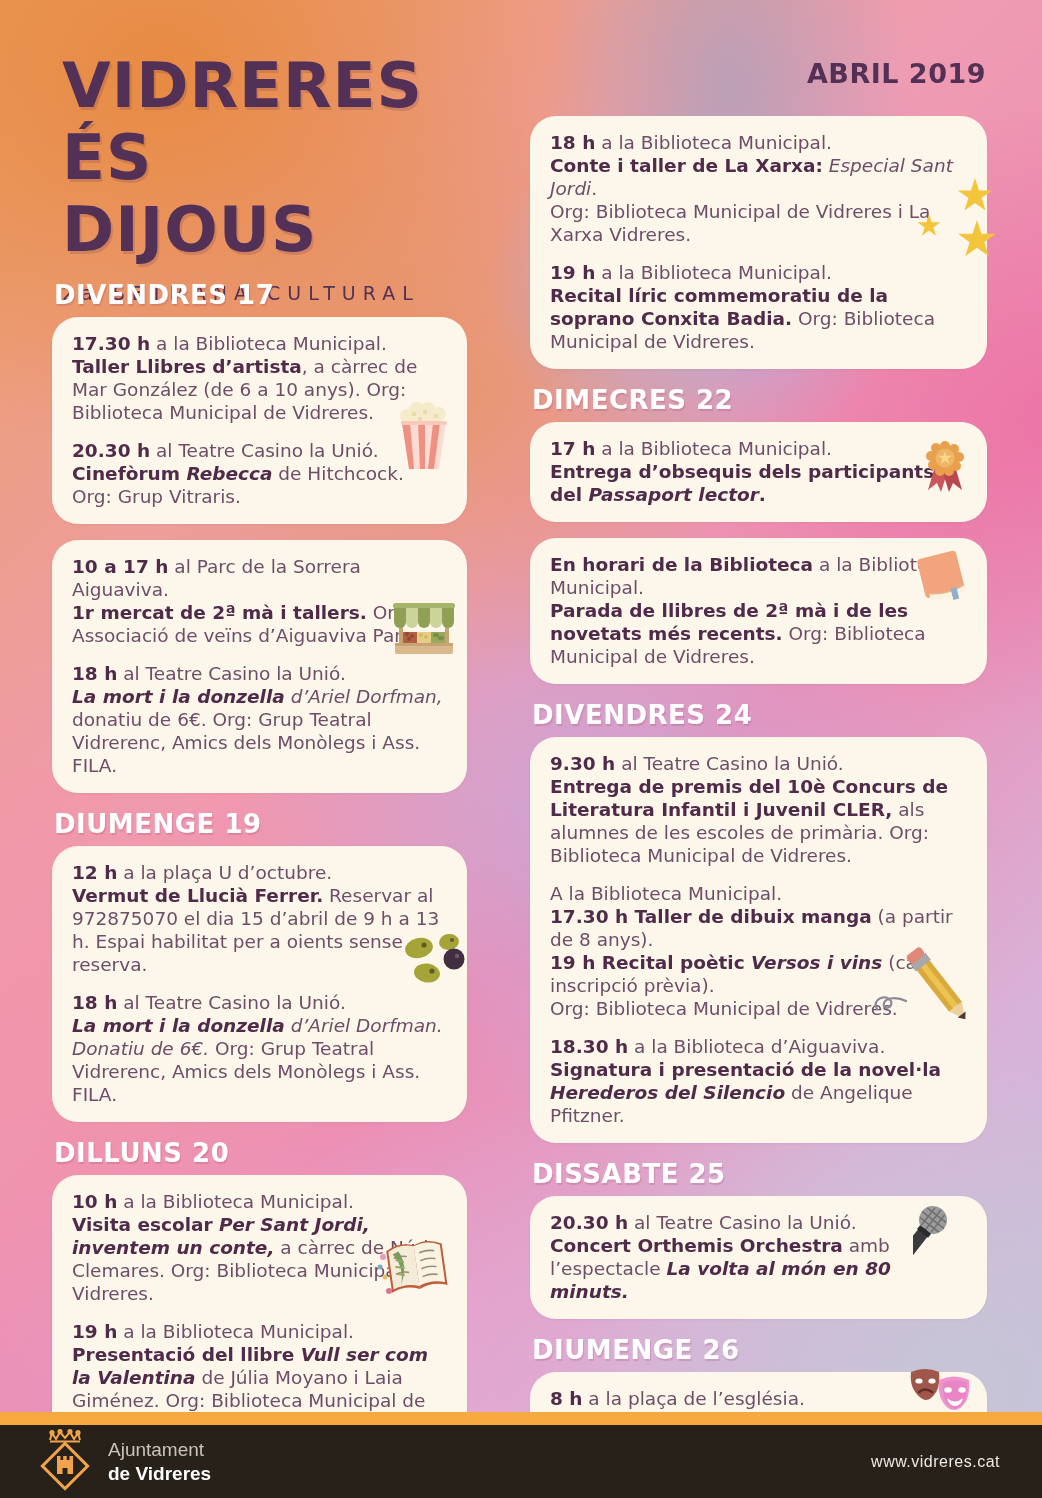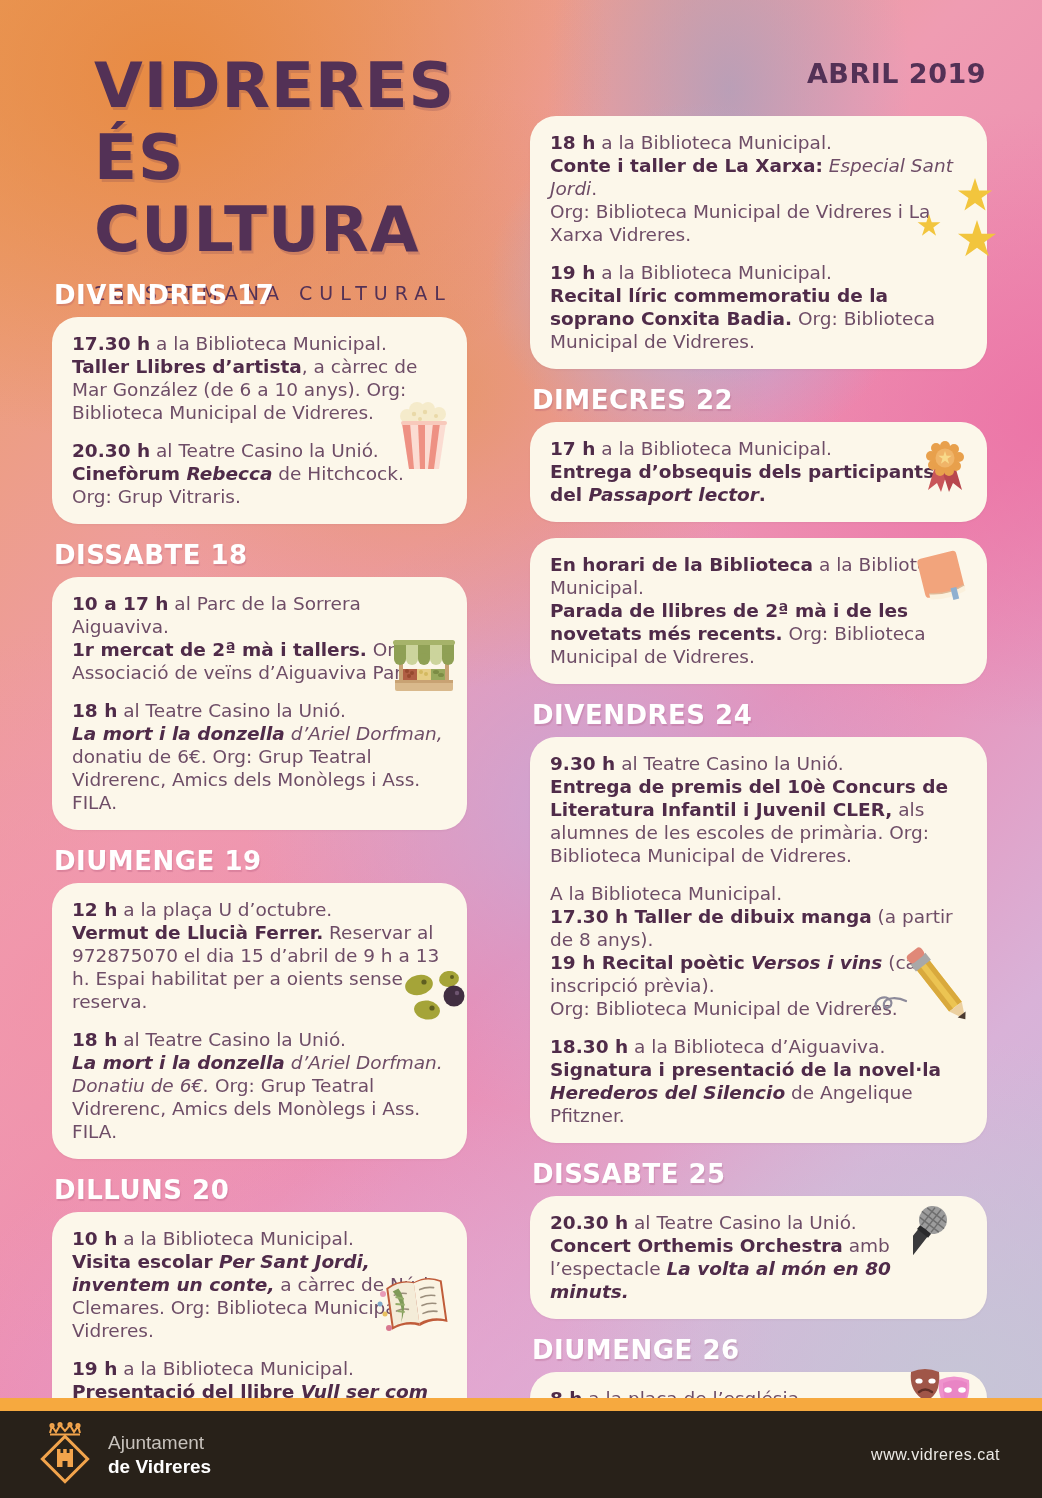--- a/index.html
+++ b/index.html
@@ -12,21 +12,21 @@
       radial-gradient(ellipse 620px 520px at 16% 5%, rgba(231,137,64,.95), rgba(231,137,64,0) 72%),
       radial-gradient(ellipse 470px 430px at 42% 26%, rgba(228,148,88,.75), rgba(228,148,88,0) 70%),
       radial-gradient(ellipse 520px 430px at 101% 28%, rgba(236,112,164,.8), rgba(236,112,164,0) 72%),
       radial-gradient(ellipse 500px 440px at 57% 54%, rgba(188,178,230,.65), rgba(188,178,230,0) 70%),
       radial-gradient(ellipse 560px 500px at 6% 66%, rgba(242,148,168,.75), rgba(242,148,168,0) 72%),
       radial-gradient(ellipse 560px 470px at 92% 92%, rgba(198,198,214,.9), rgba(198,198,214,0) 72%),
       radial-gradient(ellipse 600px 470px at 34% 95%, rgba(228,168,212,.8), rgba(228,168,212,0) 72%),
       linear-gradient(135deg,#eb9f60 0%,#ef9cb2 38%,#ec8bb2 58%,#d9b2d8 80%,#c6bedd 100%);
   }
   
-  .title-block{position:absolute;left:62px;top:50px;width:470px;margin-left:32px;}
+  .title-block{position:absolute;left:62px;top:50px;width:470px;}
   .title-line{
     font-size:63px;line-height:72px;font-weight:900;color:#533156;
     letter-spacing:1px;text-shadow:2px 3px 0 rgba(90,45,80,.18);
   }
   .subtitle{
     margin-top:16px;font-size:19px;font-weight:400;color:#533156;letter-spacing:7px;
   }
   .date-badge{
     position:absolute;right:56px;top:58px;font-size:27px;font-weight:900;color:#533156;
     letter-spacing:.5px;
@@ -59,37 +59,37 @@
   .card-icon[data-name="stars-icon"]{right:-16px;top:62px;}
   .card-icon[data-name="award-ribbon-icon"]{right:18px;top:12px;}
   .card-icon[data-name="book-icon"]{right:14px;top:8px;}
   .card-icon[data-name="pencil-icon"]{right:12px;top:200px;}
   .card-icon[data-name="microphone-icon"]{right:18px;top:8px;}
   .card-icon[data-name="theater-masks-icon"]{right:10px;top:-8px;}
   
   .footer{position:absolute;left:0;right:0;bottom:0;z-index:5;}
   .footer-strip{height:13px;background:#f6a93f;}
   .footer-bar{
-    height:87px;background:#282119;display:flex;align-items:center;
+    height:73px;background:#282119;display:flex;align-items:center;
     font-family:"Liberation Sans","DejaVu Sans",sans-serif;
   }
   .crest{margin-left:38px;}
   .org-text{margin-left:16px;font-size:19px;line-height:24px;}
   .org-line1{color:#c7c2bc;}
   .org-line2{color:#ffffff;font-weight:bold;}
   .website{margin-left:auto;margin-right:42px;color:#eceae6;font-size:16px;letter-spacing:.5px;text-align:center;}
 </style>
 </head>
 <body>
 
 <div class="page" data-name="poster-page">
 
   <div class="title-block" data-name="poster-title">
     <div class="title-line" data-name="title-line-1">VIDRERES ÉS</div>
-    <div class="title-line" data-name="title-line-2">CULTURA</div>
+    <div class="title-line" data-name="title-line-2">DIJOUS</div>
     <div class="subtitle" data-name="poster-subtitle">2a SETMANA CULTURAL</div>
   </div>
 
   <div class="date-badge" data-name="month-year-badge">ABRIL 2019</div>
 
   <div class="col col-left" data-name="left-column">
       <section class="day-section" data-name="day-section">
         <h2 class="day-header" data-name="day-header">DIVENDRES 17</h2>
         <div class="event-card" data-name="event-card">
           <p class="para" data-name="event-paragraph"><span class="b" data-name="text-segment">17.30 h</span><span data-name="text-segment"> a la Biblioteca Municipal.</span><br><span class="b" data-name="text-segment">Taller Llibres d’artista</span><span data-name="text-segment">, a càrrec de Mar González (de 6 a 10 anys). Org: Biblioteca Municipal de Vidreres.</span></p>
@@ -114,21 +114,20 @@
    <polygon points="7,22 51,22 44,68 14,68" fill="#fbdcd2"></polygon>
    <polygon points="7,22 15,22 19,68 14,68" fill="#ee9183"></polygon>
    <polygon points="23,22 30,22 30,68 25,68" fill="#ee9183"></polygon>
    <polygon points="38,22 45,22 39,68 33,68" fill="#ee9183"></polygon>
    <rect x="6" y="20" width="46" height="4" rx="2" fill="#f8c9bb"></rect>
  </svg>
           </span>
         </div>
       </section>
       <section class="day-section" data-name="day-section">
-        <h2 class="day-header" data-name="day-header">DISSABTE 18</h2>
         <div class="event-card" data-name="event-card">
           <p class="para" data-name="event-paragraph"><span class="b" data-name="text-segment">10 a 17 h</span><span data-name="text-segment"> al Parc de la Sorrera Aiguaviva.</span><br><span class="b" data-name="text-segment">1r mercat de 2ª mà i tallers.</span><span data-name="text-segment"> Org: Associació de veïns d’Aiguaviva Parc.</span></p>
           <p class="para" data-name="event-paragraph"><span class="b" data-name="text-segment">18 h</span><span data-name="text-segment"> al Teatre Casino la Unió.</span><br><span class="b i" data-name="text-segment">La mort i la donzella</span><span class="i" data-name="text-segment"> d’Ariel Dorfman,</span><span data-name="text-segment"> donatiu de 6€.  Org: Grup Teatral Vidrerenc, Amics dels Monòlegs i Ass. FILA.</span></p>
           <span class="card-icon" data-name="market-stall-icon">
             <svg width="66" height="62" viewBox="0 0 66 62">
    <rect x="8" y="24" width="4" height="26" fill="#c8a273"></rect>
               <rect x="54" y="24" width="4" height="26" fill="#c8a273"></rect>
    <g>
      <rect x="3" y="8" width="12" height="16" fill="#8fa055"></rect>
                 <rect x="15" y="8" width="12" height="16" fill="#ccd49c"></rect>

